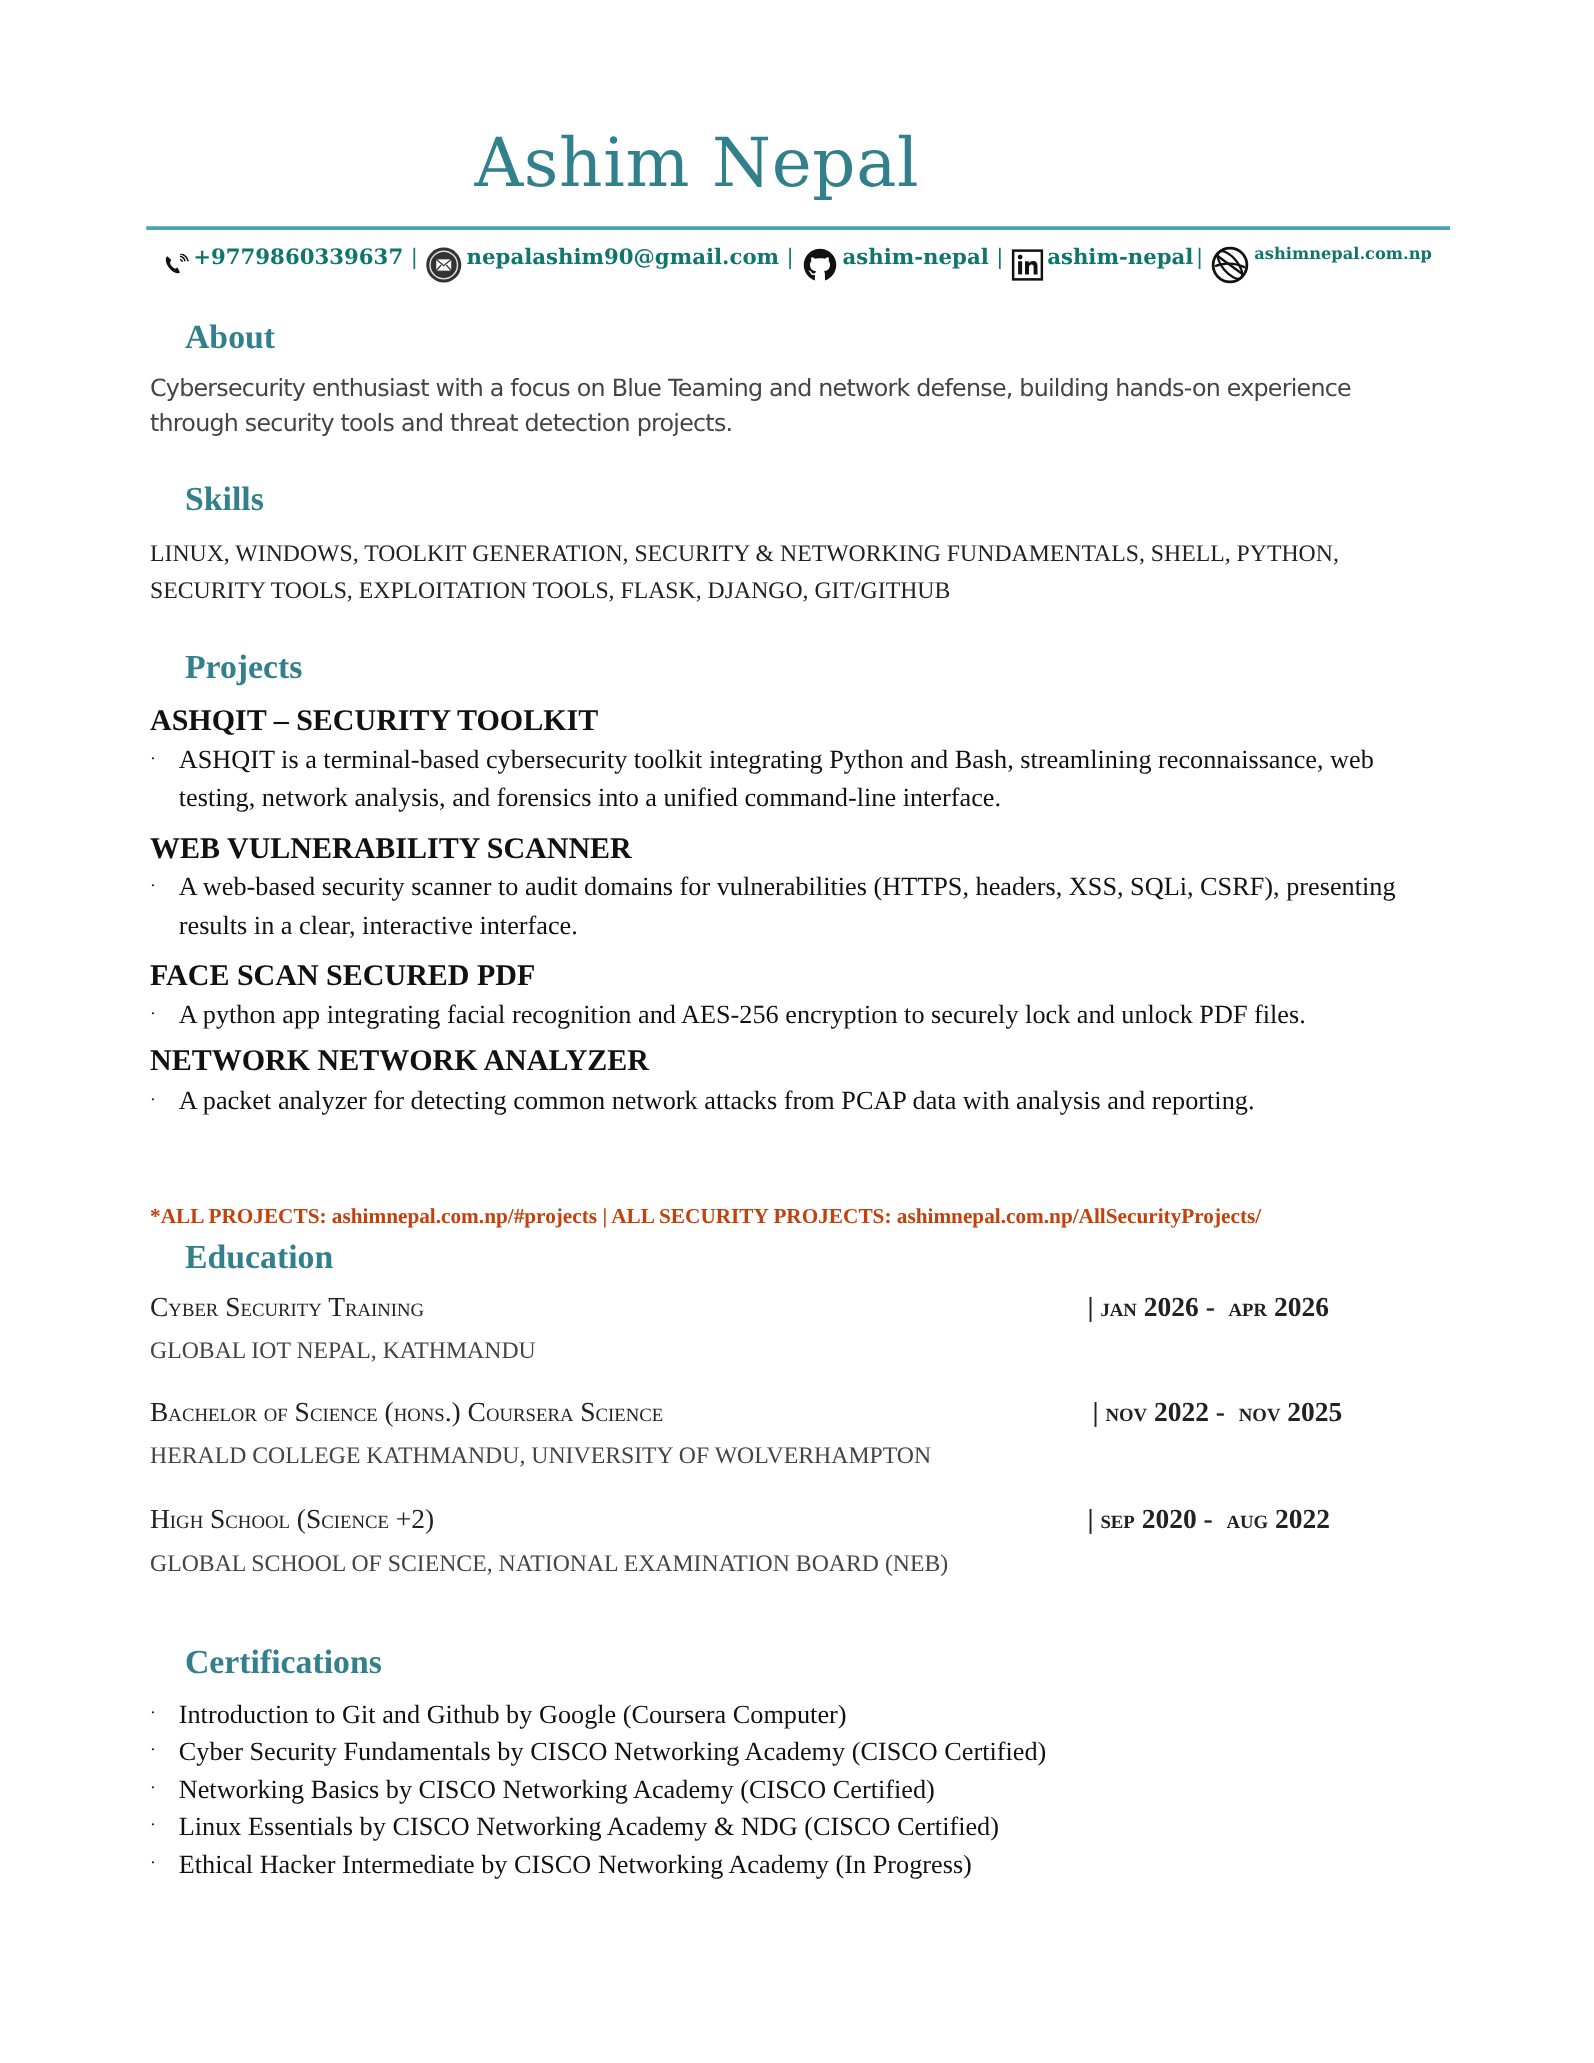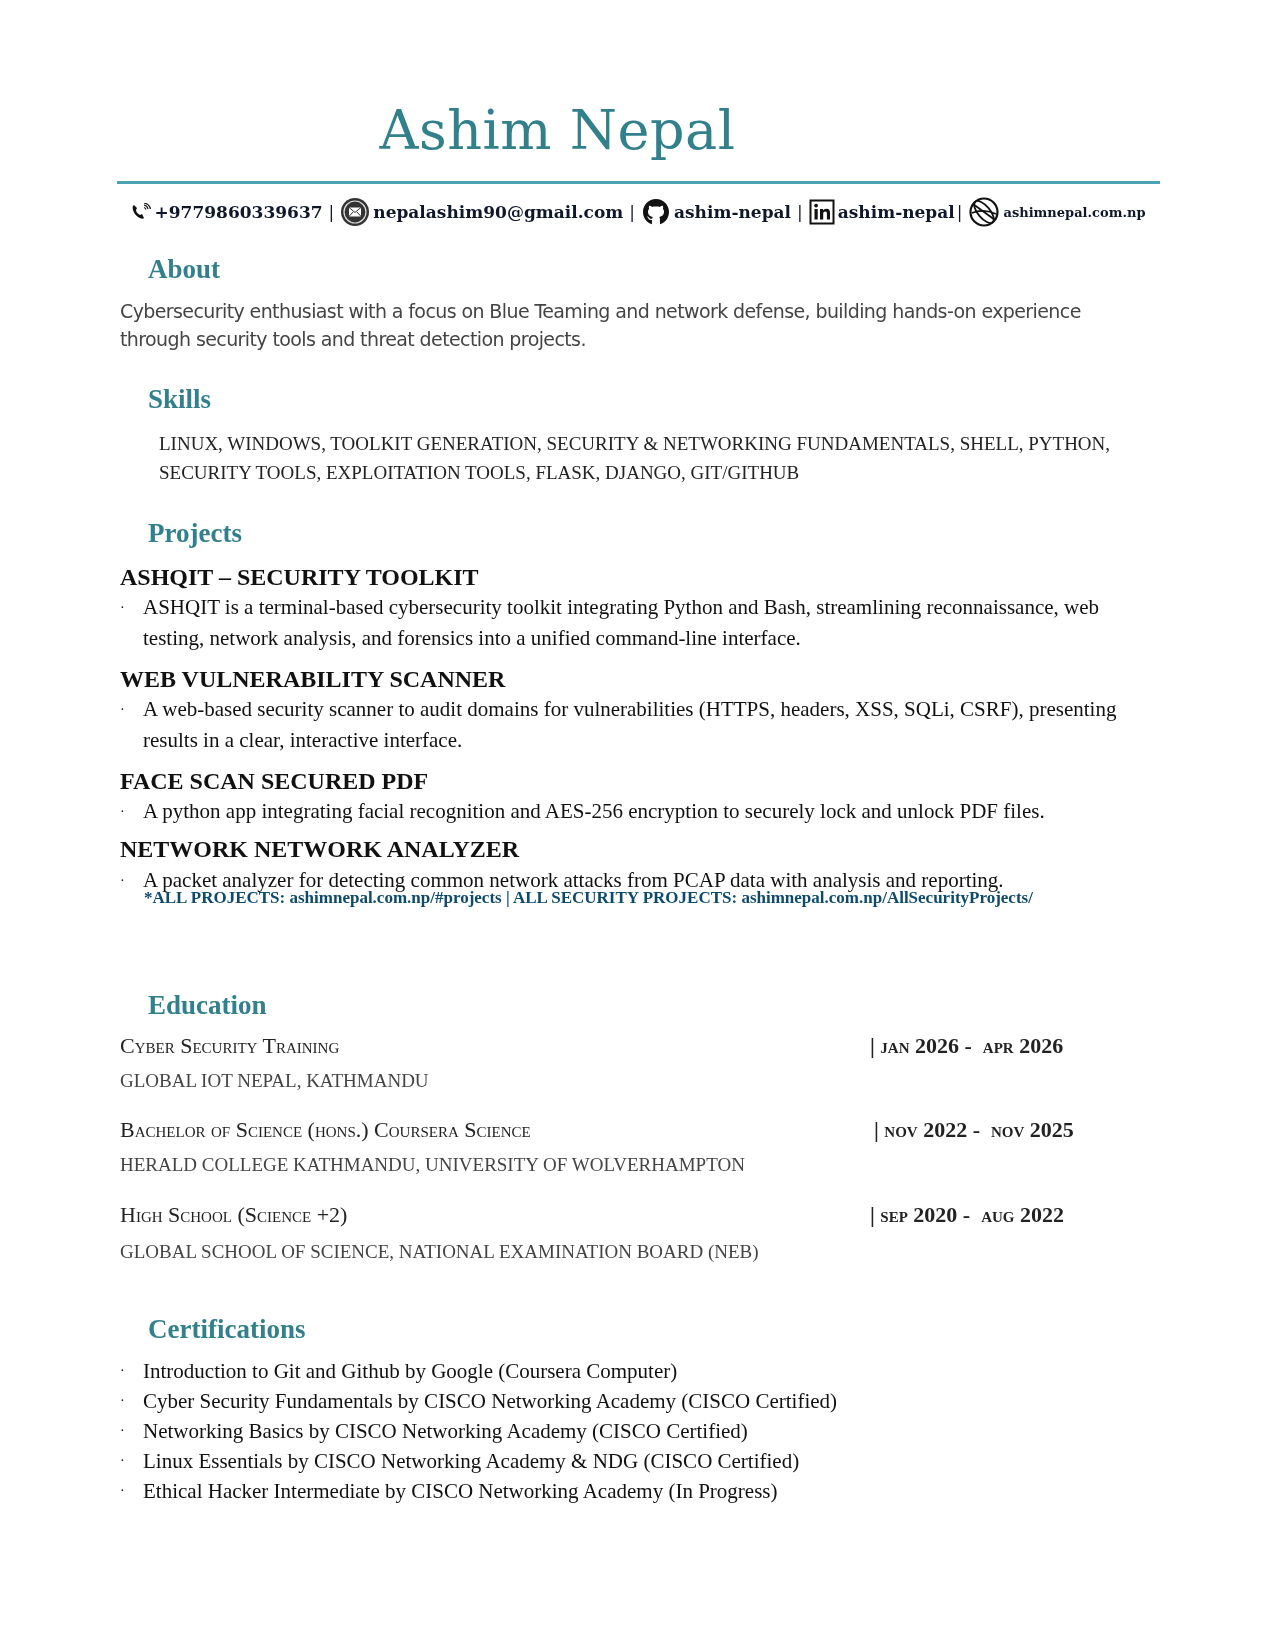--- a/index.html
+++ b/index.html
@@ -6,51 +6,51 @@
     body { width: 1275px; height: 1650px; position: relative; overflow: hidden; }
     .page { position: absolute; left: 0; top: 0; width: 1275px; height: 1650px; }
     .name {
       position: absolute; left: 0; width: 1115px; top: 104px; text-align: center;
       font-family: "DejaVu Serif", serif; font-size: 54px; color: #31808c;
       letter-spacing: 0.5px; line-height: 1;
     }
     .rule { position: absolute; left: 117px; width: 1043px; top: 181px; height: 3px; background: #4aa3b5; }
     .contact {
       position: absolute; left: 0; width: 1275px; top: 196px; display: flex; justify-content: center;
-      align-items: center; font-family: "DejaVu Serif", serif; font-weight: bold; font-size: 17px; color: #0f172a;
+      font-family: "DejaVu Serif", serif; font-weight: bold; font-size: 17px; color: #0f766e;
       white-space: nowrap;
     }
     .contact .sep { margin: 0 6px; font-weight: normal; }
     .contact .ico { display: inline-flex; align-items: center; justify-content: center; margin-right: 3px; }
     .contact .small { font-size: 13px; }
     .section-title {
       position: absolute; left: 120px; font-family: "Liberation Serif", serif; font-weight: bold;
       font-size: 27px; color: #31808c; line-height: 1; margin-left: 28px;
     }
     .about-text {
       position: absolute; left: 120px; top: 297px; width: 1000px;
       font-family: "DejaVu Sans", sans-serif; font-size: 19px; color: #444; line-height: 28px;
       letter-spacing: -0.6px;
     }
     .skills-text {
       position: absolute; left: 120px; top: 429px; width: 1040px;
-      font-family: "Liberation Serif", serif; font-size: 19px; color: #222; line-height: 29px; margin-left: 39px;
+      font-family: "Liberation Serif", serif; font-size: 19px; color: #222; line-height: 29px;
     }
     .proj-title {
       position: absolute; left: 120px; font-family: "Liberation Serif", serif; font-weight: bold;
       font-size: 24px; color: #111; line-height: 1;
     }
     .bullet {
       position: absolute; left: 120px; width: 1040px; font-family: "Liberation Serif", serif;
       font-size: 21px; color: #111; line-height: 31px; padding-left: 23px; box-sizing: border-box;
     }
     .bullet .dot { position: absolute; left: 0; top: 0; font-size: 14px; }
     .links-note {
-      position: absolute; left: 120px; top: 889px; font-family: "Liberation Serif", serif; font-weight: bold;
-      font-size: 17px; color: #0c4a6e; line-height: 1; margin-left: 24px;
+      position: absolute; left: 120px; top: 964px; font-family: "Liberation Serif", serif; font-weight: bold;
+      font-size: 17px; color: #c2410c; line-height: 1;
     }
     .edu-title {
       position: absolute; left: 120px; font-family: "Liberation Serif", serif; font-weight: normal;
       font-size: 22px; color: #222; font-variant: small-caps; line-height: 1;
     }
     .edu-date {
       position: absolute; font-family: "Liberation Serif", serif; font-weight: bold; font-size: 22px;
       color: #222; font-variant: small-caps; line-height: 1; white-space: pre;
     }
     .edu-sub {

